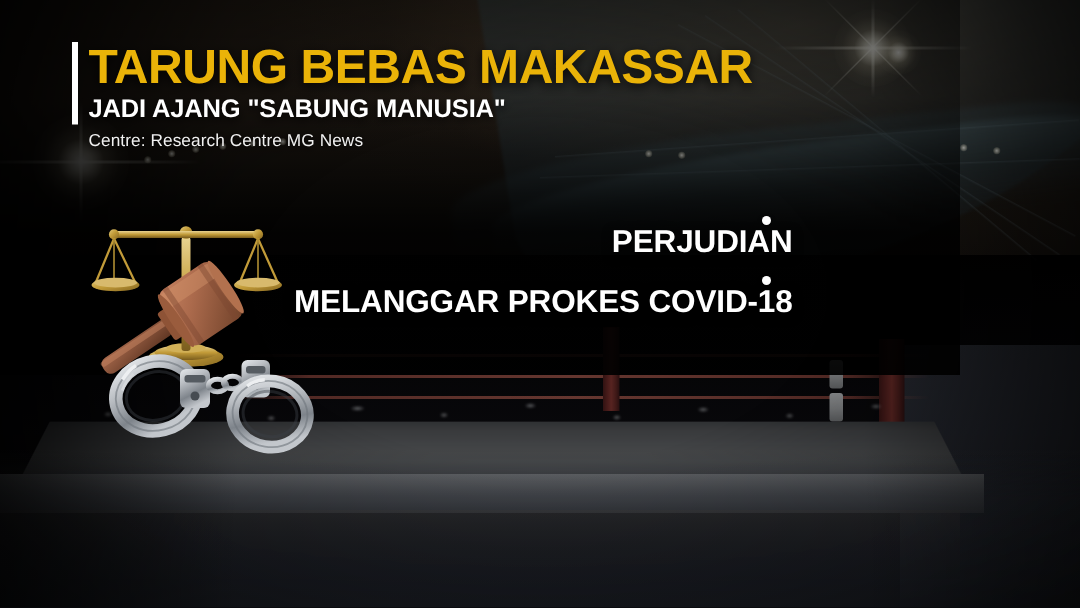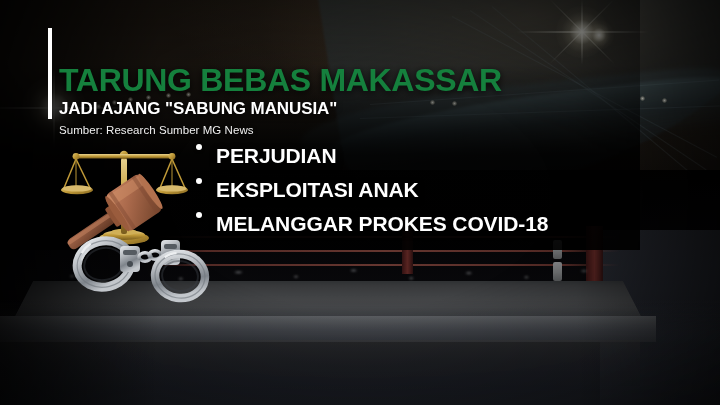--- a/index.html
+++ b/index.html
@@ -228,26 +228,25 @@
     background:#ffffff;
     margin-right:7px;
     flex:none;
     align-self:stretch;
   }
   .title-texts { display:flex; flex-direction:column; justify-content:flex-start; }
 
   .main-title {
     font-size:32px;
     font-weight:700;
-    color:#15803d;
+    color:#eab308;
     letter-spacing:-0.3px;
     line-height:1.02;
     white-space:nowrap;
     text-shadow:0 2px 7px rgba(0,0,0,0.85);
-    margin-top:36px;
   }
   .sub-title {
     font-size:17px;
     font-weight:700;
     color:#ffffff;
     letter-spacing:-0.1px;
     line-height:1.18;
     margin-top:2px;
     white-space:nowrap;
     text-shadow:0 2px 6px rgba(0,0,0,0.85);
@@ -284,21 +283,21 @@
 
   
   .bullet-list {
     position:absolute;
     left:196px; top:144px;
     z-index:40;
     display:flex; flex-direction:column;
     gap:10px;
   }
   .bullet-item {
-    display:flex; align-items:flex-start;
+    display:flex; align-items:flex-end;flex-direction:column;
   }
   .bullet-dot {
     width:6px; height:6px;
     border-radius:50%;
     background:#ffffff;
     flex:none;
     margin-right:14px;
     box-shadow:0 1px 3px rgba(0,0,0,0.8);
   }
   .bullet-label {
@@ -491,33 +490,29 @@
   </div>
 
   <div class="headline-wrap">
     <div class="title-row">
       <div class="title-bar"></div>
       <div class="title-texts">
         <div class="main-title">TARUNG BEBAS MAKASSAR</div>
         <div class="sub-title">JADI AJANG "SABUNG MANUSIA"</div>
       </div>
     </div>
-    <div class="source-line">Sumber: Research Sumber MG News</div>
+    <div class="source-line">Centre: Research Centre MG News</div>
   </div>
 
 
   <div class="bullet-list">
     <div class="bullet-item">
       <span class="bullet-dot"></span>
       <span class="bullet-label">PERJUDIAN</span>
     </div>
     <div class="bullet-item">
       <span class="bullet-dot"></span>
-      <span class="bullet-label">EKSPLOITASI ANAK</span>
-    </div>
-    <div class="bullet-item">
-      <span class="bullet-dot"></span>
       <span class="bullet-label">MELANGGAR PROKES COVID-18</span>
     </div>
   </div>
 
   <div class="vignette"></div>
 </div>
 
 </body></html>

